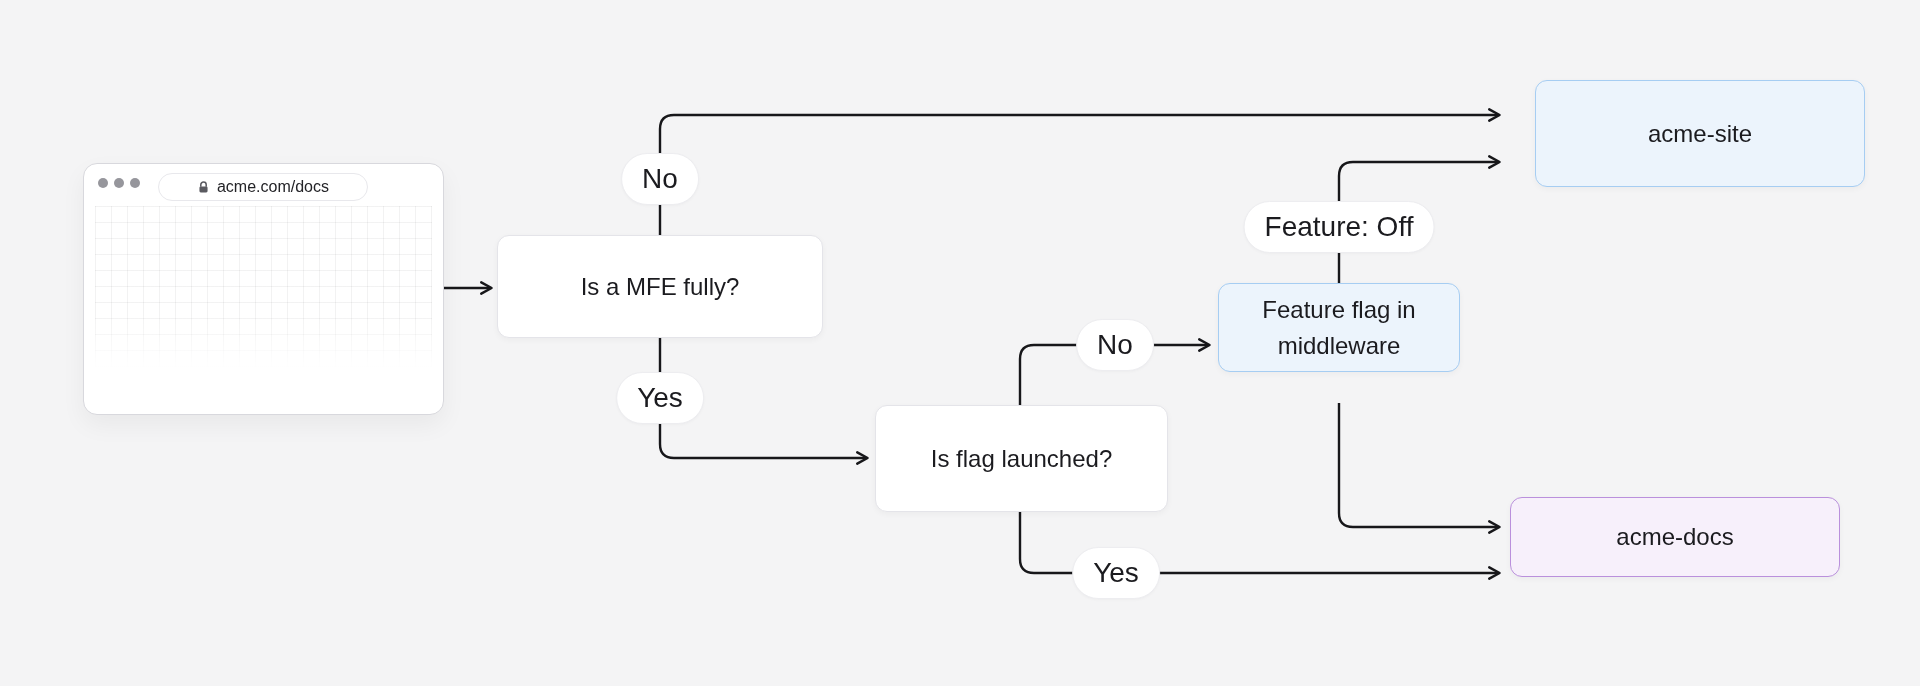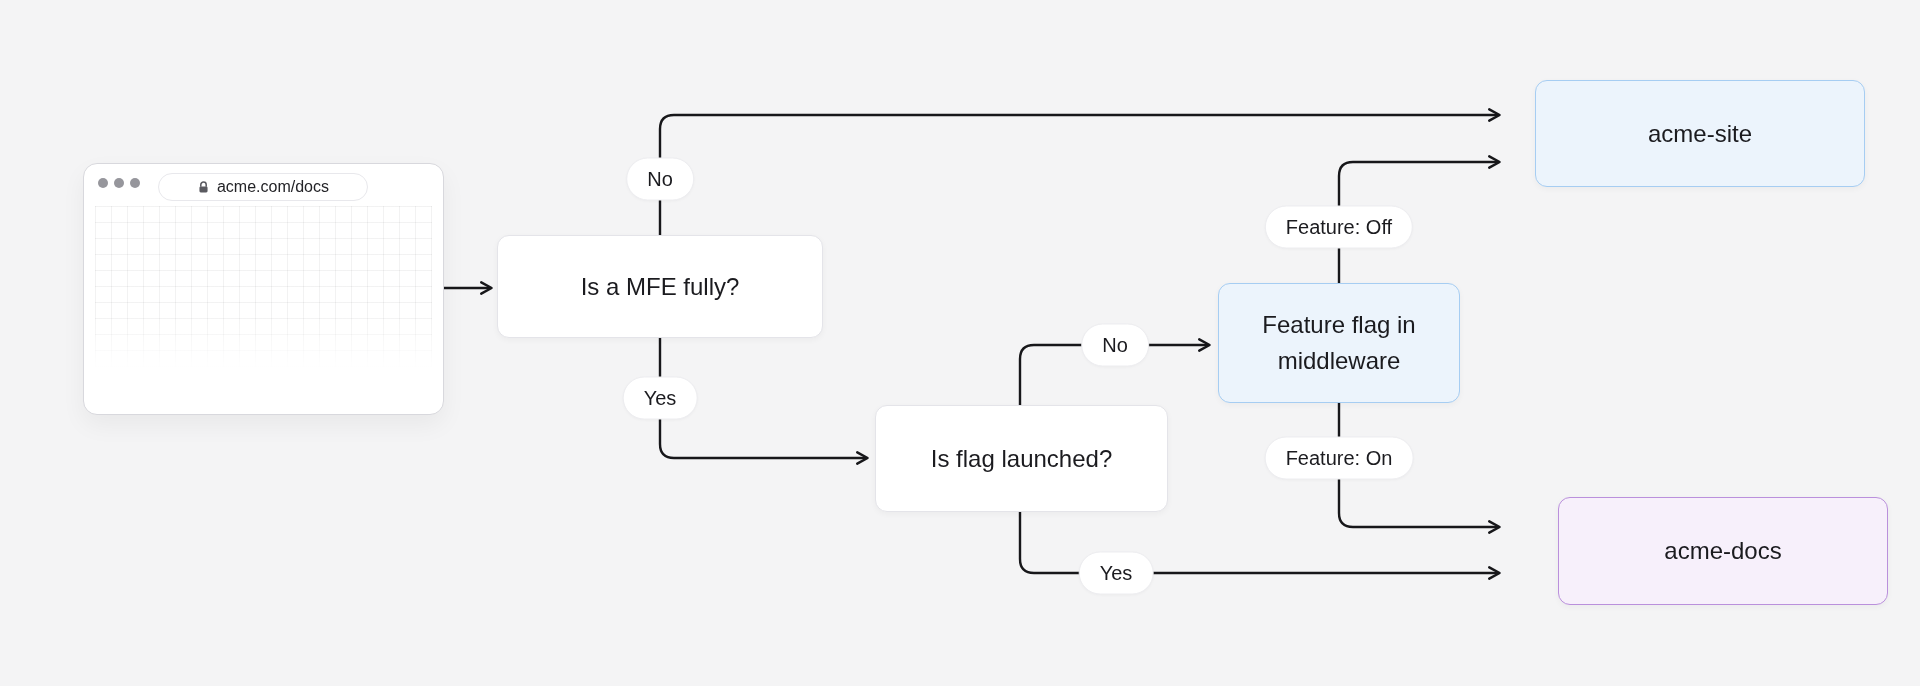--- a/index.html
+++ b/index.html
@@ -52,31 +52,31 @@
     border:1.5px solid var(--c-node-border,#e4e4e9);
     border-radius:12px;box-sizing:border-box;
     box-shadow:0 2px 6px rgba(0,0,0,0.04);
     z-index:2;line-height:1.5;padding:0 14px;
   }
   .node.blue{background:var(--c-blue-fill,#ecf4fc);border-color:var(--c-blue-border,#a6cdf2);}
   .node.purple{background:var(--c-purple-fill,#f7f0fb);border-color:var(--c-purple-border,#ba90dc);}
 
   #n-mfe{left:497px;top:235px;width:326px;height:103px;}
   #n-launched{left:875px;top:405px;width:293px;height:107px;}
-  #n-middleware{left:1218px;top:283px;width:242px;height:120px;}
+  #n-middleware{left:1218px;top:283px;width:242px;height:89px;}
   #n-site{left:1510px;top:80px;width:330px;height:107px;margin-left:25px;}
-  #n-docs{left:1510px;top:497px;width:330px;height:108px;margin-left:48px;}
+  #n-docs{left:1510px;top:497px;width:330px;height:80px;}
 
   
   .pill{
     position:absolute;transform:translate(-50%,-50%);
     background:var(--c-pill-fill,#fff);
     border:1.5px solid var(--c-pill-border,#ededf0);
     border-radius:999px;padding:9px 20px;
-    font-size:20px;color:var(--c-text,#1b1b1f);
+    font-size:28px;color:var(--c-text,#1b1b1f);
     z-index:3;white-space:nowrap;
     box-shadow:0 1px 3px rgba(0,0,0,0.03);
   }
   #p-mfe-no{left:660px;top:179px;}
   #p-mfe-yes{left:660px;top:398px;}
   #p-launched-no{left:1115px;top:345px;}
   #p-launched-yes{left:1116px;top:573px;}
   #p-feature-off{left:1339px;top:227px;text-align:center;}
   #p-feature-on{left:1339px;top:458px;}
 </style>
@@ -121,15 +121,14 @@
   <div class="node" id="n-launched">Is flag launched?</div>
   <div class="node blue" id="n-middleware">Feature flag in middleware</div>
   <div class="node blue" id="n-site">acme-site</div>
   <div class="node purple" id="n-docs">acme-docs</div>
 
   <div class="pill" id="p-mfe-no">No</div>
   <div class="pill" id="p-mfe-yes">Yes</div>
   <div class="pill" id="p-launched-no">No</div>
   <div class="pill" id="p-launched-yes">Yes</div>
   <div class="pill" id="p-feature-off">Feature: Off</div>
-  <div class="pill" id="p-feature-on">Feature: On</div>
 
 </div>
 
 </body></html>

